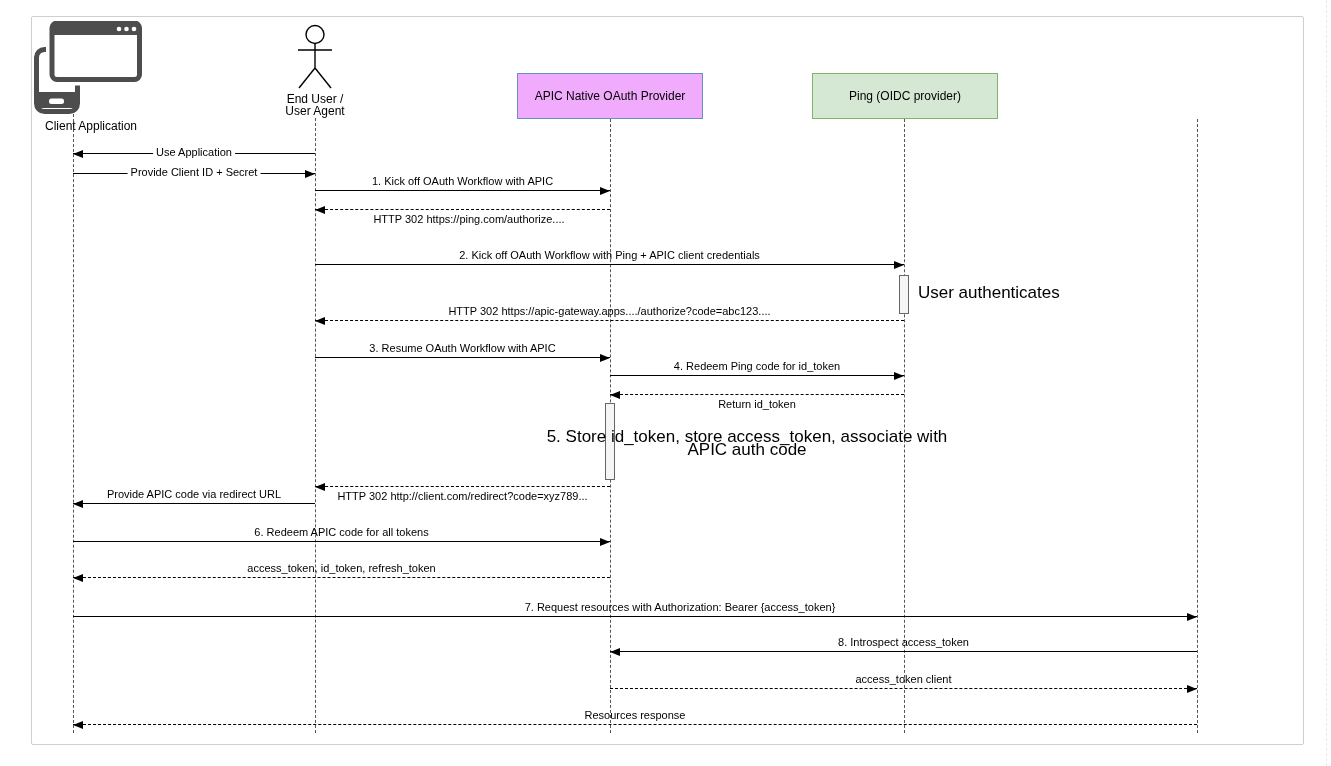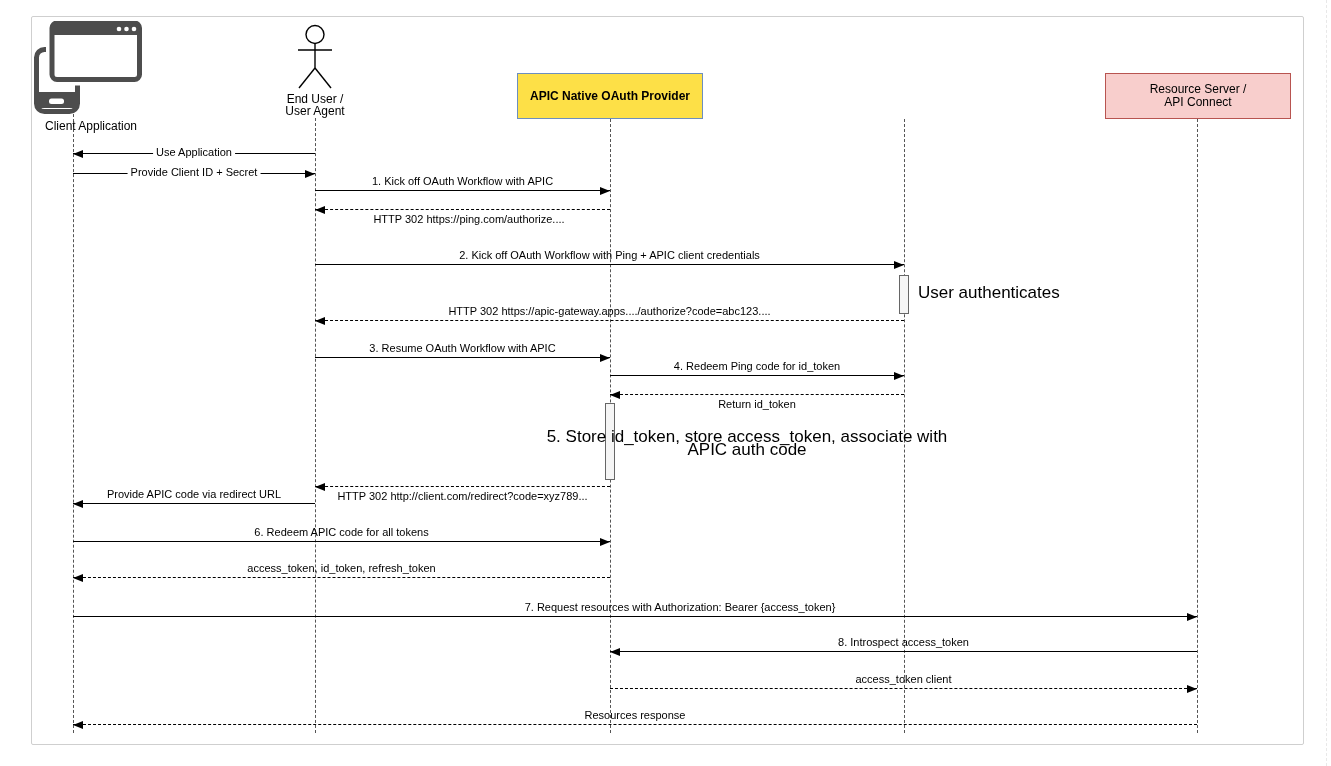--- a/index.html
+++ b/index.html
@@ -136,22 +136,19 @@
       <line x1="4" y1="26" x2="38" y2="26" stroke="#000" stroke-width="1.4"></line>
       <line x1="21" y1="44" x2="5" y2="64" stroke="#000" stroke-width="1.4"></line>
       <line x1="21" y1="44" x2="37" y2="64" stroke="#000" stroke-width="1.4"></line>
     </svg>
   </div>
   <div class="plabel" style="left:260px;top:93px;width:110px">
     <div>End User /</div>
     <div>User Agent</div>
   </div>
 
-  <div class="pbox" id="box-apic" style="left: 517px; top: 73px; background: #fde047; border-color: rgb(108, 142, 191); font-weight: bold;">
+  <div class="pbox" id="box-apic" style="left: 517px; top: 73px; background: #f0abfc; border-color: rgb(108, 142, 191);">
     <span>APIC Native OAuth Provider</span>
   </div>
-  <div class="pbox" id="box-resource" style="left: 1105px; top: 73px; background: rgb(248, 206, 204); border-color: rgb(184, 84, 80);">
-    <span>
-      <div>Resource Server /</div>
-      <div>API Connect</div>
-    </span>
+  <div class="pbox" id="box-ping" style="left: 812px; top: 73px; background: rgb(213, 232, 212); border-color: rgb(130, 179, 102);">
+    <span>Ping (OIDC provider)</span>
   </div>
 </div>
 
 </body></html>

